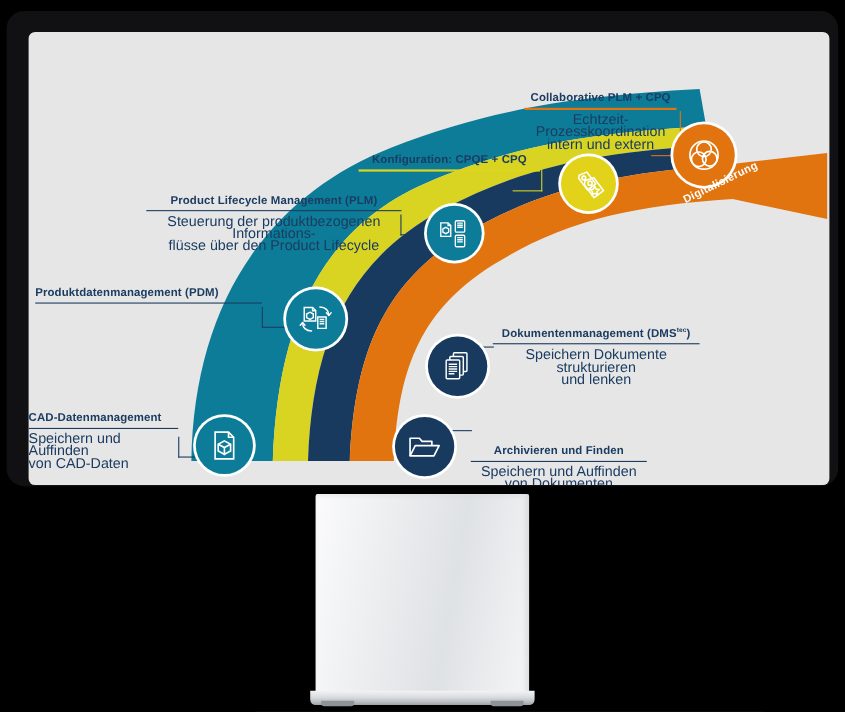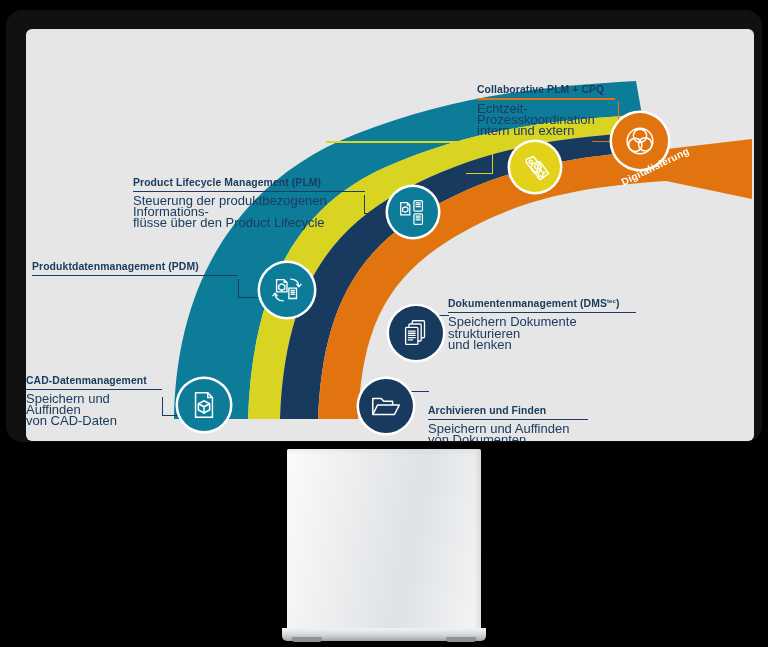--- a/index.html
+++ b/index.html
@@ -36,21 +36,21 @@
     position:absolute;top:9px;width:30px;height:5px;background:#8d9398;border-radius:0 0 3px 3px;
   }
   .stand-foot.l{left:10px;}
   .stand-foot.r{right:10px;}
 
   
   .graphic{position:absolute;left:0;top:0;width:728px;height:412px;}
   svg.ribbons{position:absolute;left:0;top:0;width:728px;height:412px;}
 
   
-  .callout{position:absolute;color:#1b3c61;}
+  .callout{position:absolute;color:#1b3c61;text-align:center;}
   .callout .title{
     font-weight:bold;font-size:10.4px;letter-spacing:.1px;
     color:#1b3c61;white-space:nowrap;line-height:13px;
   }
   .callout .rule{height:1px;background:#1b3c61;margin-top:2px;}
   .callout .rule.yellow{background:#ddd61f;height:1.5px;}
   .callout .rule.orange{background:#e2740f;height:1.5px;}
   .callout .desc{
     font-size:13px;line-height:11.2px;color:#1b3c61;margin-top:3px;white-space:pre-line;
   }
@@ -109,20 +109,21 @@
         <div class="elbow" style="left:380px;top:362px;width:22px;height:16px;border-left-width:1px;border-top-width:1px;border-color:#1b3c61;"></div>
 
         <div class="callout" style="left:451px;top:54px;width:138px;">
           <div class="title">Collaborative PLM + CPQ</div>
           <div class="rule orange"></div>
           <div class="desc">Echtzeit-Prozesskoordination
 intern und extern</div>
         </div>
 
         <div class="callout" style="left:300px;top:110px;width:165px;">
+          <div class="title">Konfiguration: CPQE + CPQ</div>
           <div class="rule yellow"></div>
         </div>
 
         <div class="callout" style="left:107px;top:147px;width:232px;">
           <div class="title">Product Lifecycle Management (PLM)</div>
           <div class="rule"></div>
           <div class="desc">Steuerung der produktbezogenen Informations-
 flüsse über den Product Lifecycle</div>
         </div>
 

